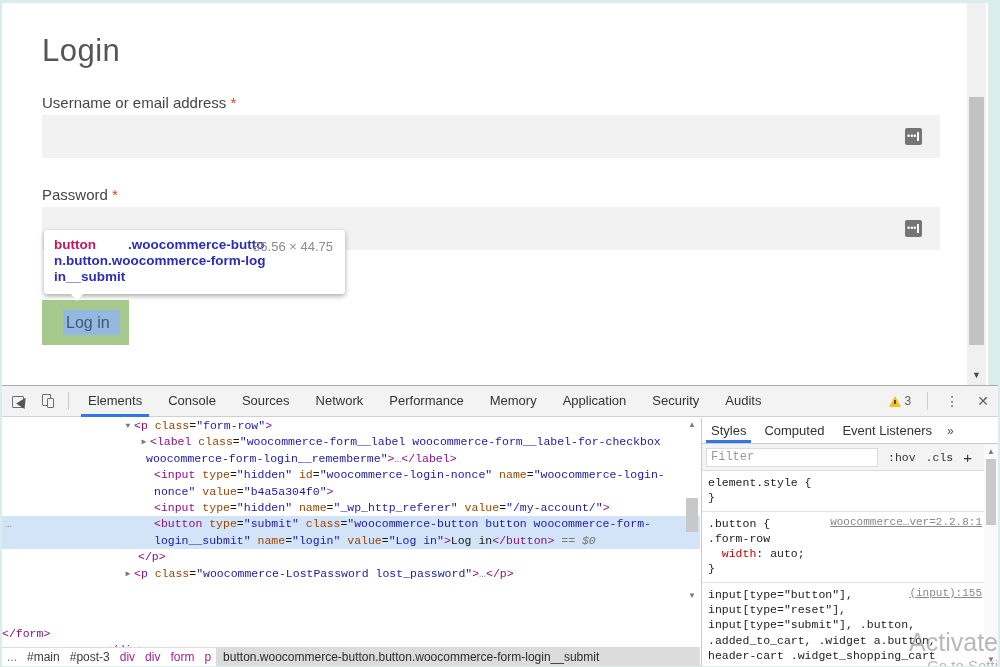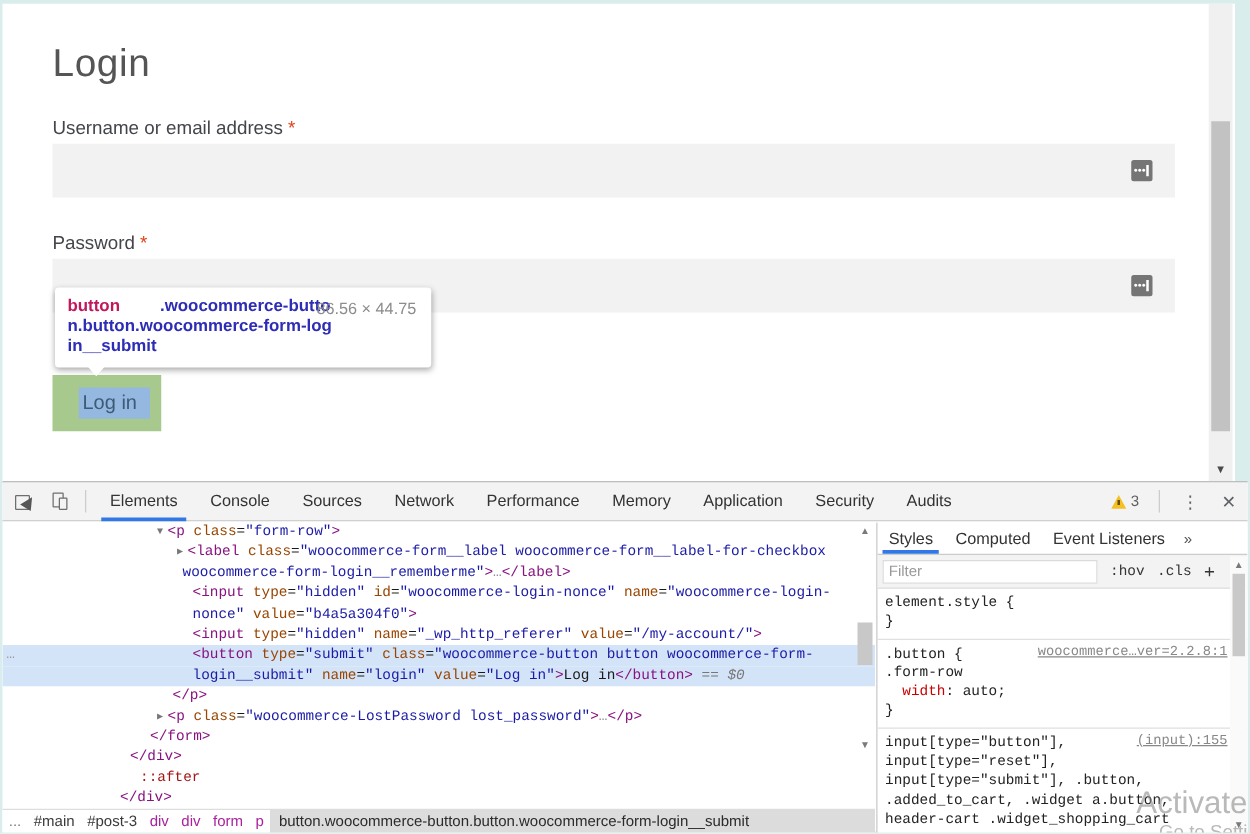--- a/index.html
+++ b/index.html
@@ -80,21 +80,21 @@
   .crumb.selected { background:#dcdcdc; color:#2b2b2b; flex:1; padding-left:7px; }
 
   
   .styles-panel { position:absolute; left:699px; top:32px; width:297px; height:248px; border-left:1px solid #c9c9c9; background:#fff; overflow:hidden; }
   .st-tabs { height:26px; border-bottom:1px solid #cccccc; display:flex; align-items:center; }
   .st-tab { font-size:13px; color:#333; padding:0 9px; line-height:25px; position:relative; }
   .st-tab.active::after { content:""; position:absolute; left:4px; right:4px; bottom:0; height:3px; background:#3178e6; }
   .st-more { color:#555; font-size:12px; padding:0 6px; }
   .filter-row { height:27px; background:#f3f3f3; border-bottom:1px solid #dddddd; display:flex; align-items:center; padding:0 4px; }
   .filter-input { width:172px; height:19px; border:1px solid #dcdcdc; background:#fff; font-size:12px; padding:0 4px;
-                  font-family:Liberation Sans, sans-serif; color:#333; }
+                  font-family:Liberation Mono, monospace; color:#333; }
   .filter-input::placeholder { color:#999; }
   .ftoggle { font-family:"Liberation Mono","DejaVu Sans Mono",monospace; font-size:11.5px; color:#333; margin-left:10px; }
   .fplus { font-size:15px; color:#333; margin-left:10px; }
   .st-body { font-family:"Liberation Mono","DejaVu Sans Mono",monospace; font-size:11.5px; color:#222; }
   .sec { position:relative; border-bottom:1px solid #e0e0e0; padding:4px 20px 5px 6px; }
   .srow { line-height:15.3px; white-space:pre-wrap; }
   .p-name { color:#c80000; }
   .src-link { position:absolute; right:16px; top:4px; color:#888; text-decoration:underline; font-size:11px;margin-left:36px; }
   .st-scroll { position:absolute; right:0; top:27px; width:14px; height:221px; background:#fafafa; }
   .st-up { position:absolute; top:2px; width:14px; text-align:center; font-size:8px; color:#7a7a7a; }
@@ -180,21 +180,21 @@
       <div class="trow" style="padding-left: 132px;"><span class="tarrow">▼</span><span class="c-tag">&lt;p</span><span class="c-attr"> class</span><span class="c-plain">=</span><span class="c-val">"form-row"</span><span class="c-tag">&gt;</span></div>
       <div class="trow" style="padding-left: 148px;"><span class="tarrow">▶</span><span class="c-tag">&lt;label</span><span class="c-attr"> class</span><span class="c-plain">=</span><span class="c-val">"woocommerce-form__label woocommerce-form__label-for-checkbox</span></div>
       <div class="trow" style="padding-left: 144px;"><span class="c-val">woocommerce-form-login__rememberme"</span><span class="c-tag">&gt;</span><span class="c-gray">…</span><span class="c-tag">&lt;/label&gt;</span></div>
       <div class="trow" style="padding-left: 152px;"><span class="c-tag">&lt;input</span><span class="c-attr"> type</span><span class="c-plain">=</span><span class="c-val">"hidden"</span><span class="c-attr"> id</span><span class="c-plain">=</span><span class="c-val">"woocommerce-login-nonce"</span><span class="c-attr"> name</span><span class="c-plain">=</span><span class="c-val">"woocommerce-login-</span></div>
       <div class="trow" style="padding-left: 152px;"><span class="c-val">nonce"</span><span class="c-attr"> value</span><span class="c-plain">=</span><span class="c-val">"b4a5a304f0"</span><span class="c-tag">&gt;</span></div>
       <div class="trow" style="padding-left: 152px;"><span class="c-tag">&lt;input</span><span class="c-attr"> type</span><span class="c-plain">=</span><span class="c-val">"hidden"</span><span class="c-attr"> name</span><span class="c-plain">=</span><span class="c-val">"_wp_http_referer"</span><span class="c-attr"> value</span><span class="c-plain">=</span><span class="c-val">"/my-account/"</span><span class="c-tag">&gt;</span></div>
       <div class="trow hl" style="padding-left: 152px;"><span class="gutter">…</span><span class="c-tag">&lt;button</span><span class="c-attr"> type</span><span class="c-plain">=</span><span class="c-val">"submit"</span><span class="c-attr"> class</span><span class="c-plain">=</span><span class="c-val">"woocommerce-button button woocommerce-form-</span></div>
       <div class="trow hl" style="padding-left: 152px;"><span class="c-val">login__submit"</span><span class="c-attr"> name</span><span class="c-plain">=</span><span class="c-val">"login"</span><span class="c-attr"> value</span><span class="c-plain">=</span><span class="c-val">"Log in"</span><span class="c-tag">&gt;</span><span class="c-plain">Log in</span><span class="c-tag">&lt;/button&gt;</span><span class="c-flag"> == $0</span></div>
       <div class="trow" style="padding-left: 136px;"><span class="c-tag">&lt;/p&gt;</span></div>
       <div class="trow" style="padding-left: 132px;"><span class="tarrow">▶</span><span class="c-tag">&lt;p</span><span class="c-attr"> class</span><span class="c-plain">=</span><span class="c-val">"woocommerce-LostPassword lost_password"</span><span class="c-tag">&gt;</span><span class="c-gray">…</span><span class="c-tag">&lt;/p&gt;</span></div>
-      <div class="trow" style="padding-left: 118px;"><span class="c-tag">&lt;/form&gt;</span></div>
+      <div class="trow" style=" margin-top: 44px;"><span class="c-tag">&lt;/form&gt;</span></div>
       <div class="trow" style="padding-left: 102px;"><span class="c-tag">&lt;/div&gt;</span></div>
       <div class="trow" style="padding-left: 110px;"><span class="c-pseudo">::after</span></div>
       <div class="trow" style="padding-left: 94px;"><span class="c-tag">&lt;/div&gt;</span></div>
     </div>
 
   <div class="el-scroll">
     <div class="el-up">▲</div>
     <div class="el-thumb"></div>
     <div class="el-down">▼</div>
   </div>

